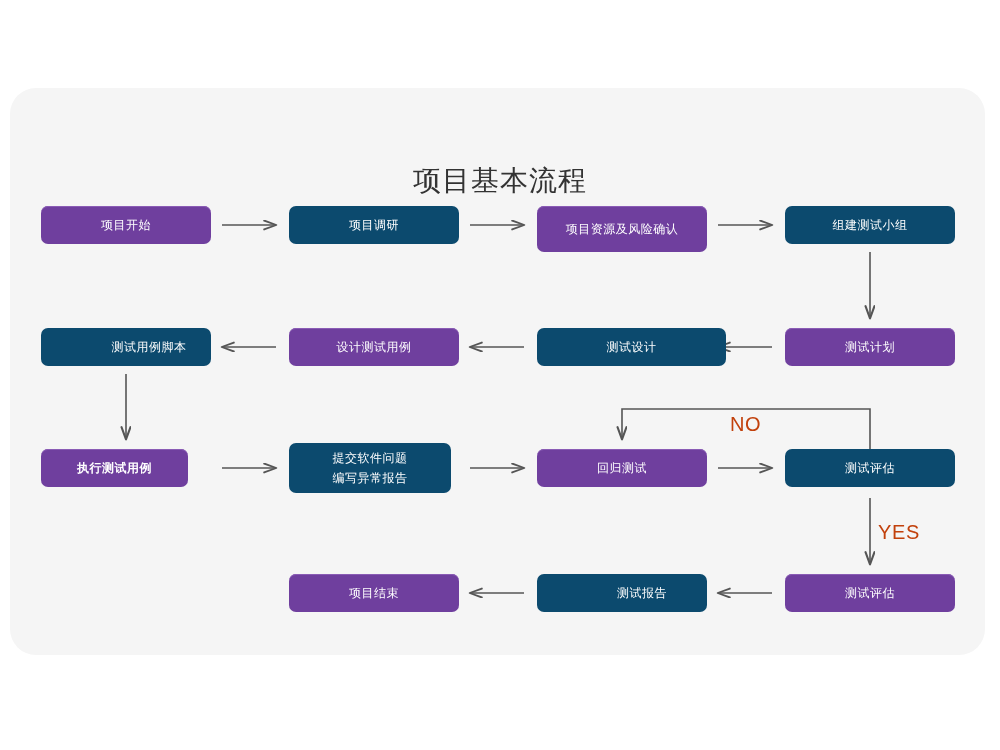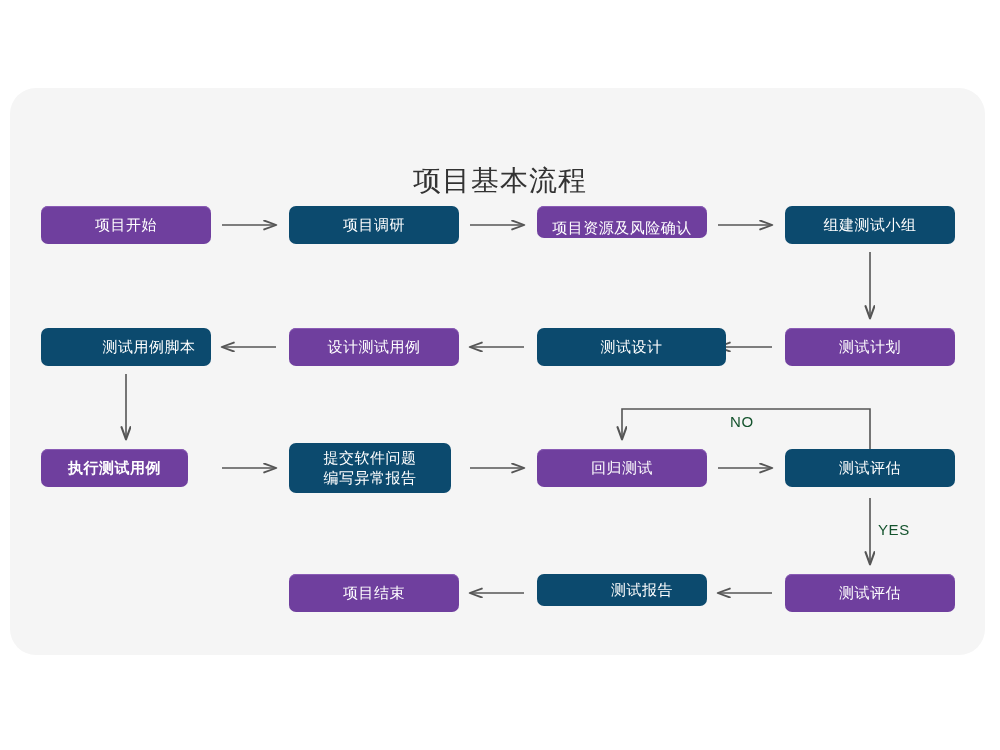--- a/index.html
+++ b/index.html
@@ -58,40 +58,40 @@
 
   
   .node {
     position: absolute;
     box-sizing: border-box;
     border-radius: 7px;
     display: flex;
     align-items: center;
     justify-content: center;
     text-align: center;
-    font-size: 15px;
+    font-size: 12px;
     line-height: 20px;
     letter-spacing: 0.5px;
     color: #ffffff;
     user-select: none;
   }
   .node.purple {
     background: #6f3f9e;
     box-shadow: 0 1px 0 0 #8a5cb5 inset;
   }
   .node.gray {
     background: #0c4a6e;
   }
   .node .lbl { display: block; width: 100%; white-space: pre-line; }
 
   
   .edge-label {
     position: absolute;
-    font-size: 15px;
-    color: #14532d;
+    font-size: 20px;
+    color: #c2410c;
     letter-spacing: 0.6px;
     user-select: none;
   }
 </style>
 </head>
 <body>
 
 <div id="canvas">
 
   <div class="card"></div>
@@ -136,21 +136,21 @@
   </svg>
 
   <div class="node purple" style="left:41px;  top:206px; width:170px; height:38px;">
     <span class="lbl">项目开始</span>
   </div>
 
   <div class="node gray" style="left:289px; top:206px; width:170px; height:38px;">
     <span class="lbl">项目调研</span>
   </div>
 
-  <div class="node purple" style="left:537px; top:206px; width:170px; height:32px;align-items:flex-end;">
+  <div class="node purple" style="left:537px; top:206px; width:170px; height:46px;">
     <span class="lbl">项目资源及风险确认</span>
   </div>
 
   <div class="node gray" style="left:785px; top:206px; width:170px; height:38px;">
     <span class="lbl">组建测试小组</span>
   </div>
 
   <div class="node gray" style="left:41px;  top:328px; width:170px; height:38px;padding-left:46px;">
     <span class="lbl">测试用例脚本</span>
   </div>
@@ -181,21 +181,21 @@
   </div>
 
   <div class="node gray" style="left:785px; top:449px; width:170px; height:38px;">
     <span class="lbl">测试评估</span>
   </div>
 
   <div class="node purple" style="left:289px; top:574px; width:170px; height:38px;">
     <span class="lbl">项目结束</span>
   </div>
 
-  <div class="node gray" style="left:537px; top:574px; width:170px; height:32px;padding-left:40px;">
+  <div class="node gray" style="left:537px; top:574px; width:170px; height:38px;padding-left:40px;">
     <span class="lbl">测试报告</span>
   </div>
 
   <div class="node purple" style="left:785px; top:574px; width:170px; height:38px;">
     <span class="lbl">测试评估</span>
   </div>
 
   <div class="edge-label" style="left:730px; top:413px;">NO</div>
   <div class="edge-label" style="left:878px; top:521px;">YES</div>
 

